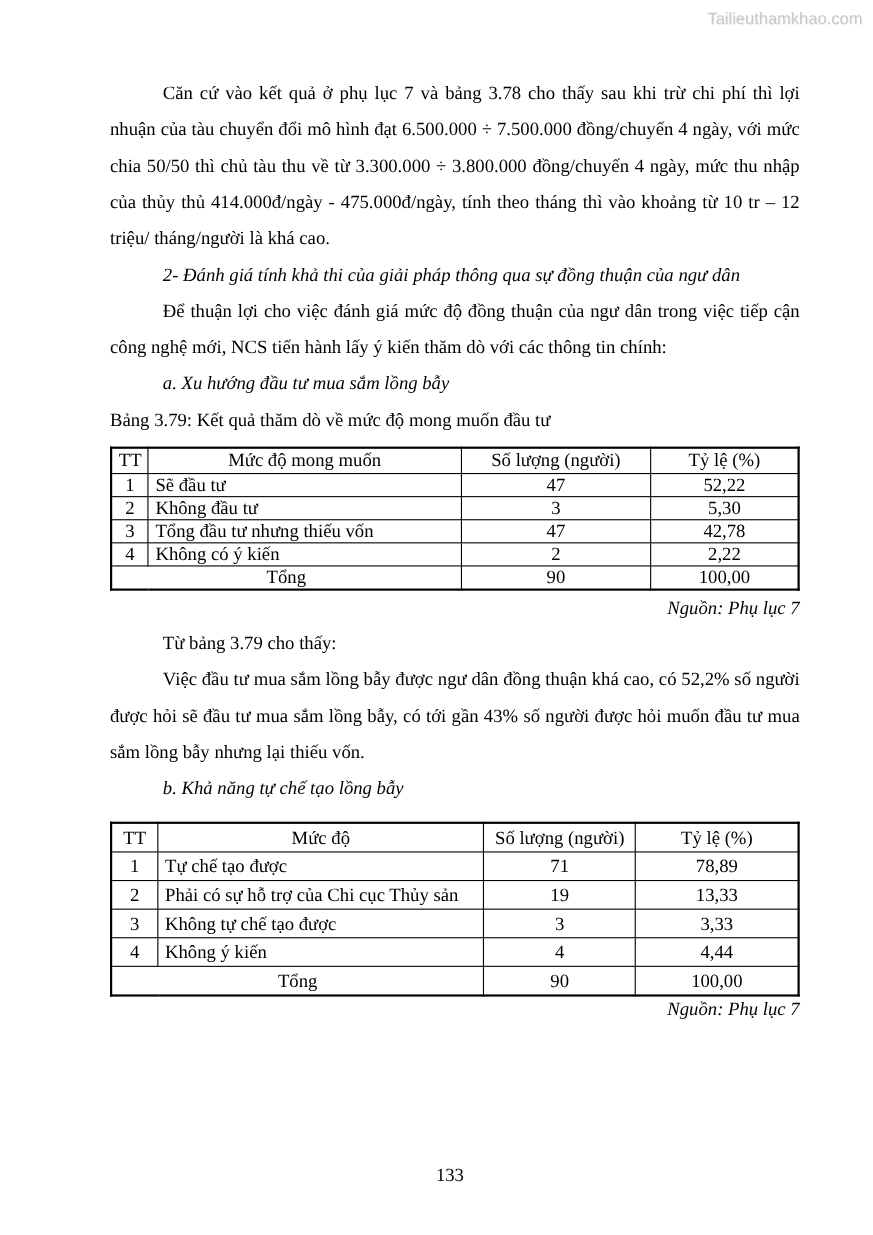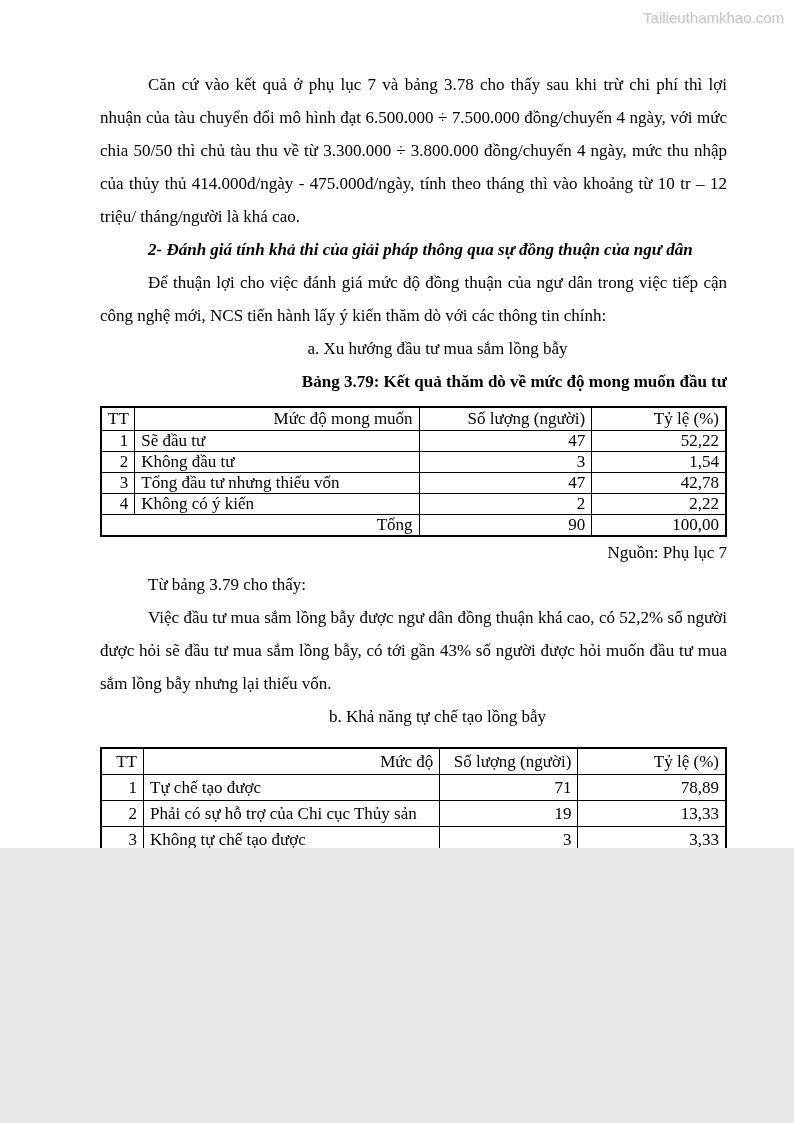--- a/index.html
+++ b/index.html
@@ -1,20 +1,20 @@
 <!DOCTYPE html>
 <html><head>
 <meta charset="utf-8">
 <style>
   * { margin: 0; padding: 0; box-sizing: border-box; }
   html, body { background: #e8e8e8; }
   .page {
     position: relative;
     width: 794px;
-    height: 848px;
+    height: 1123px;
     margin: 0 auto;
     background: #ffffff;
     font-family: "Liberation Serif", "DejaVu Serif", serif;
     font-size: 17px;
     line-height: 33px;
     color: #000000;
     padding: 68px 67px 4px 100px;
     overflow: hidden;
   }
   .watermark {
@@ -23,35 +23,37 @@
     right: 10px;
     font-family: "Liberation Sans", "DejaVu Sans", sans-serif;
     font-size: 15px;
     line-height: 20px;
     color: #c8c8c8;
     text-shadow: 1px 1px 0 #efefef;
   }
   p { margin: 0; text-align: justify; }
   .indent { text-indent: 48px; }
   .heading-bold-italic {
-    font-weight: bold;
+    font-weight: normal;
     font-style: italic;
     text-indent: 48px;
     text-align: left;
   }
   .item-italic {
+    font-style: italic;
     text-indent: 48px;
-    text-align: center;
+    text-align: left;
   }
   .table-caption {
-    text-align: right;
-    font-weight: bold;
+    text-align: left;
+    font-weight: normal;
   }
   .source-line {
     text-align: right;
+    font-style: italic;
     line-height: 31px;
   }
   .source-line.pull-up { margin-top: -4px; }
   table {
     width: 100%;
     border-collapse: collapse;
     table-layout: fixed;
     border: 2px solid #000;
     margin-top: 8px;
   }
@@ -61,21 +63,21 @@
     font-size: 17px;
     padding: 0 6px;
     overflow: hidden;
     white-space: nowrap;
   }
   .t1 th, .t1 td { height: 21px; line-height: 20px; }
   .t1 th { height: 23px; }
   .t2 { margin-top: 14px; }
   .t2 th, .t2 td { height: 26px; line-height: 25px; }
   .t2 th { height: 27px; }
-  .cell-center { text-align: right; }
+  .cell-center { text-align: center; }
   .cell-left { text-align: left; }
   .page-number {
     position: absolute;
     top: 1052px;
     left: 12px;
     width: 100%;
     text-align: center;
     line-height: 33px;
   }
 </style>
@@ -115,21 +117,21 @@
       <tr>
         <td class="cell-center">1</td>
         <td class="cell-left">Sẽ đầu tư</td>
         <td class="cell-center">47</td>
         <td class="cell-center">52,22</td>
       </tr>
       <tr>
         <td class="cell-center">2</td>
         <td class="cell-left">Không đầu tư</td>
         <td class="cell-center">3</td>
-        <td class="cell-center">1,54</td>
+        <td class="cell-center">5,30</td>
       </tr>
       <tr>
         <td class="cell-center">3</td>
         <td class="cell-left">Tổng đầu tư nhưng thiếu vốn</td>
         <td class="cell-center">47</td>
         <td class="cell-center">42,78</td>
       </tr>
       <tr>
         <td class="cell-center">4</td>
         <td class="cell-left">Không có ý kiến</td>

